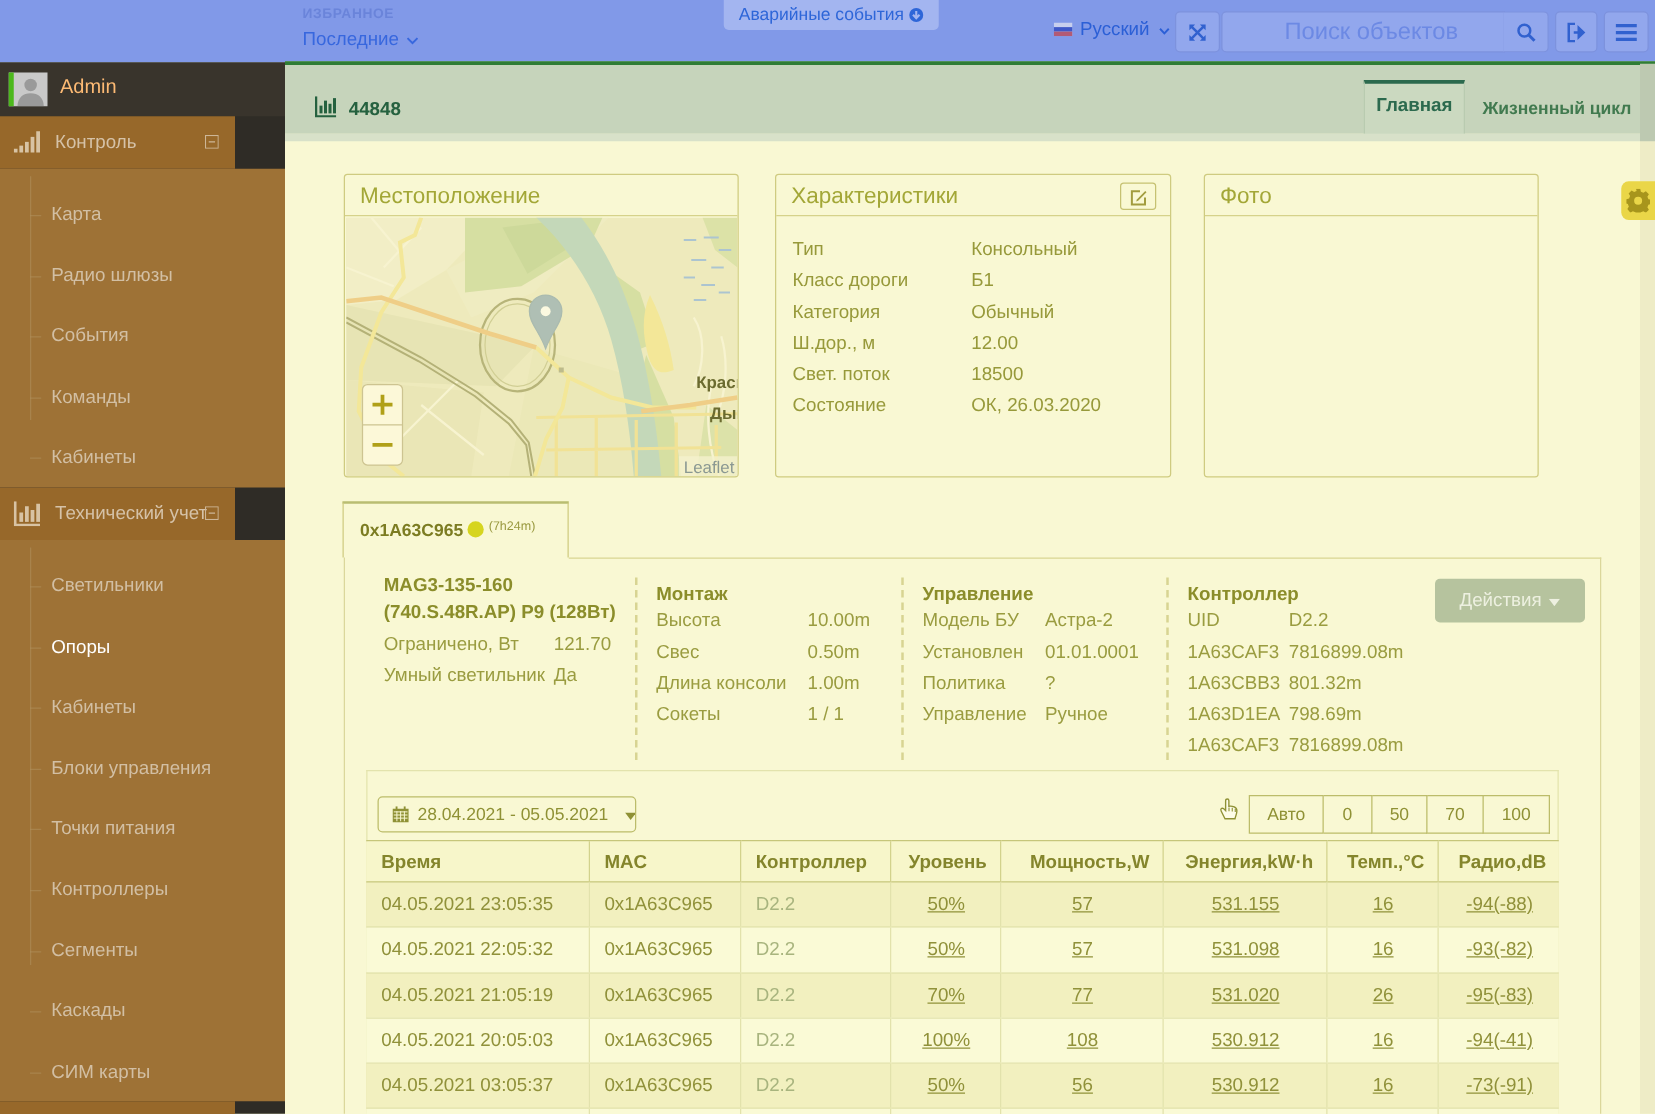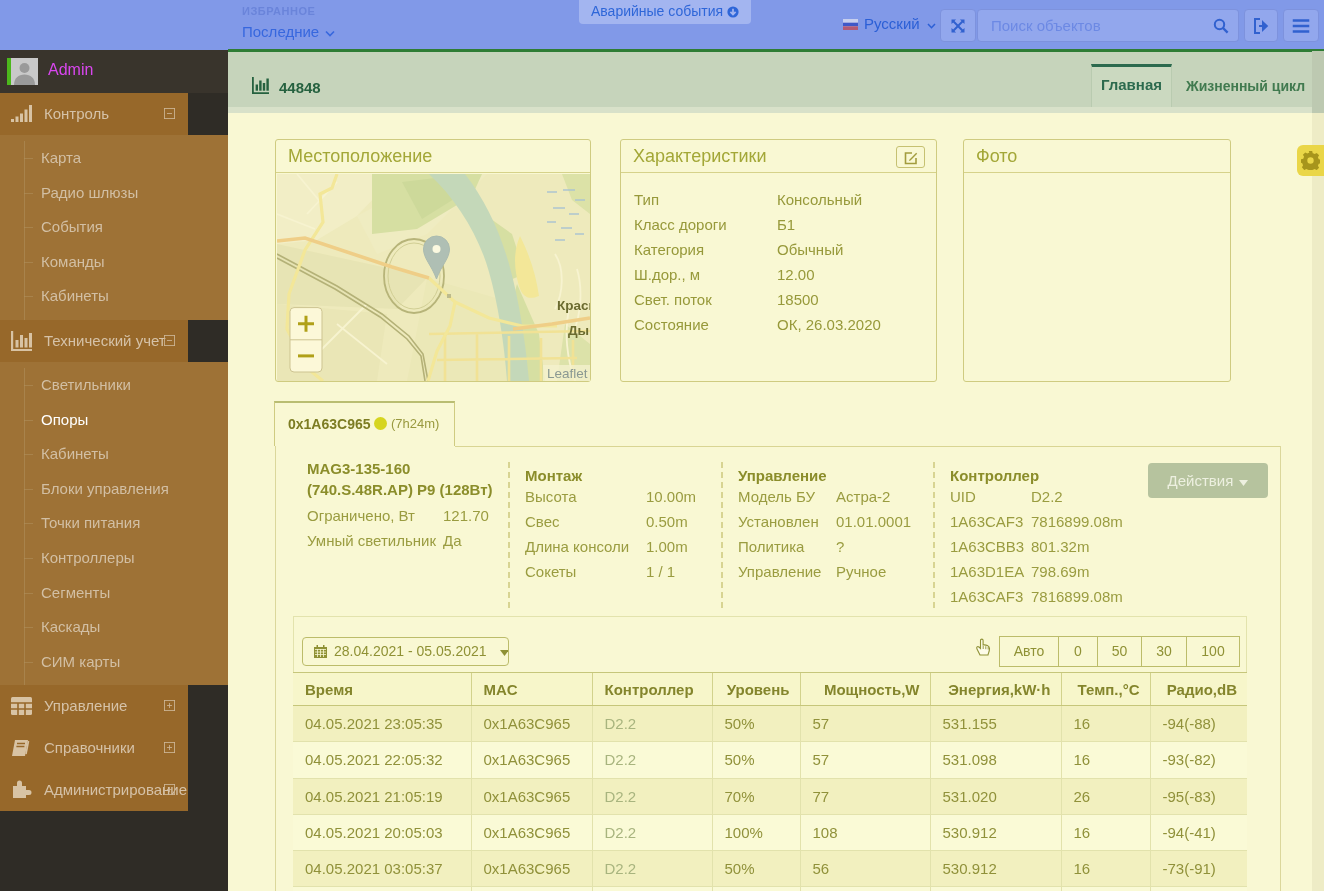--- a/index.html
+++ b/index.html
@@ -4,37 +4,37 @@
 <style>
 * { margin:0; padding:0; box-sizing:border-box; }
 html,body { width:1324px; height:891px; overflow:hidden; font-family:"Liberation Sans", sans-serif; background:#f9f8d3; }
 
 #topbar { position:absolute; left:0; top:0; width:1324px; height:50px; background:#8199e8; }
 #favlabel { position:absolute; left:242px; top:5px; font-size:11px; font-weight:bold; color:#6a84da; letter-spacing:.5px; }
 #lastsel { position:absolute; left:242px; top:23px; font-size:15px; color:#3767de; }
 #alarmbtn { position:absolute; left:579px; top:0; width:172px; height:24px; background:#a3b5f0; border-radius:0 0 4px 4px; font-size:14px; color:#2e66d8; text-align:center; line-height:23px; }
 #lang { position:absolute; left:843px; top:15px; font-size:15px; color:#2b5fd6; }
 .tbbox { position:absolute; top:9px; height:33px; background:#92a7ed; border:1px solid #7d92dd; border-radius:4px; }
-#searchbox { left:977px; width:227px; font-size:15px; color:#6c89e4; line-height:31px; padding-left:13px; border-radius:4px 0 0 4px; }
+#searchbox { left:977px; width:227px; font-size:19px; color:#6c89e4; line-height:31px; padding-left:13px; border-radius:4px 0 0 4px;text-align:center; }
 #magbtn  { left:1203px; width:36px; border-radius:0 4px 4px 0; border-left:none; }
 #fsbtn   { left:940px;  width:36px; }
 #outbtn  { left:1244px; width:34px; }
 #burgbtn { left:1283px; width:36px; }
 .cicon { position:absolute; left:50%; top:50%; transform:translate(-50%,-50%); }
 
 #sidebar { position:absolute; left:0; top:50px; width:228px; height:841px; background:#2f2c26; }
 #adminstrip { position:relative; width:228px; height:43px; background:#39342c; }
 #avatar { position:absolute; left:7px; top:8px; width:31px; height:27px; background:#c9c9c9; border-left:4px solid #4cb81c; overflow:hidden; }
-#adminname { position:absolute; left:48px; top:11px; font-size:16px; color:#d946ef; }
+#adminname { position:absolute; left:48px; top:11px; font-size:16px; color:#fdba74; }
 .mhead { position:relative; width:188px; height:42px; background:#97682a; }
 .mhead .mtxt { position:absolute; left:44px; top:12px; font-size:15px; color:#d5c2a8; }
 .mhead .micon { position:absolute; left:11px; top:11px; width:21px; height:20px; }
 .mhead .plus { position:absolute; right:13px; top:15px; width:11px; height:11px; color:#cdb697; }
 .smenu { position:relative; width:228px; background:#9e7236; padding:6px 0; }
-.smenu .sitem { position:relative; height:34.6px; line-height:34.6px; padding-left:41px; font-size:15px; color:#d2bfa4; }
+.smenu .sitem { position:relative; height:34.6px; line-height:34.6px; padding-left:41px; font-size:15px; color:#d2bfa4;margin-top:14px; }
 .smenu .sitem.act { color:#ffffff; }
 .tree { position:absolute; left:24px; top:6px; width:1px; background:#b1925f; opacity:.55; }
 .sitem .dash { position:absolute; left:24px; top:17px; width:9px; height:1px; background:#b1925f; opacity:.55; }
 
 #strip { position:absolute; left:228px; top:49px; width:1096px; height:58px; background:#c6d4bb; border-top:3px solid #2f7d35; }
 #hdrico { position:absolute; left:252px; top:77px; }
 #hdrnum { position:absolute; left:279px; top:79px; font-size:15px; font-weight:bold; color:#25613f; }
 #tabact { position:absolute; left:1091px; top:64px; width:81px; height:43px; background:#cbd9c0; border:1px solid #b9cbb0; border-top:3px solid #2c6a4e; border-bottom:none; font-size:15px; font-weight:bold; color:#2c6a4e; text-align:center; line-height:36px; }
 #tabina { position:absolute; left:1186px; top:78px; font-size:14px; color:#417a4f;font-weight:bold; }
 #band { position:absolute; left:228px; top:107px; width:1096px; height:6px; background:#d8e1c9; }
@@ -63,21 +63,21 @@
 #actbtn { position:absolute; left:1148px; top:463px; width:120px; height:35px; background:#b6c39e; border-radius:4px; font-size:15px; color:#edf0e0; text-align:center; line-height:35px; }
 
 #datebtn { position:absolute; left:302px; top:637px; width:207px; height:29px; border:1px solid #bcbc6a; border-radius:4px; font-size:14px; color:#8f9135; line-height:27px; white-space:nowrap; overflow:hidden; }
 #segbtns { position:absolute; left:999px; top:636px; height:31px; display:flex; }
 .seg { border:1px solid #bcbc6a; border-left:none; font-size:14px; color:#8f9135; text-align:center; line-height:29px; }
 .seg:first-child { border-left:1px solid #bcbc6a; }
 #dtable { position:absolute; left:293px; top:672px; border-collapse:collapse; table-layout:fixed; }
 #dtable th { background:#f7f6ca; height:33px; border-top:1px solid #c6c67a; border-bottom:1px solid #c6c67a; border-left:1px solid #d2d28c; font-size:15px; font-weight:bold; color:#84852c; text-align:left; padding-left:12px; }
 #dtable th.num { text-align:right; padding-right:10px; }
 #dtable td { height:36.3px; border-left:1px solid #e2e2ac; border-bottom:1px solid #e2e2ac; font-size:15px; color:#90913a; padding-left:12px; }
-#dtable td.num { text-align:left; padding-right:10px; }
+#dtable td.num { text-align:center; padding-right:10px;text-decoration:underline; }
 #dtable td.lnk { color:#a8b47e; }
 #dtable th:first-child, #dtable td:first-child { border-left:none; }
 #dtable tr.dk td { background:#f2f0bf; }
 #dtable tr.lt td { background:#fafad6; }
 </style>
 </head>
 <body>
 
 <div id="topbar">
   <div id="favlabel">ИЗБРАННОЕ</div>
@@ -315,21 +315,21 @@
     <svg style="position:absolute;left:4px;top:6px" width="19" height="19" viewBox="0 0 19 19">
       <path fill-rule="evenodd" fill="#a7951c" d="M7.8 0 h3.4 l.5 2.3 a7.3 7.3 0 0 1 2 .8 l2-1.2 2.4 2.4 -1.2 2 a7.3 7.3 0 0 1 .8 2 l2.3.5 v3.4 l-2.3.5 a7.3 7.3 0 0 1 -.8 2 l1.2 2 -2.4 2.4 -2-1.2 a7.3 7.3 0 0 1 -2 .8 l-.5 2.3 H7.8 l-.5-2.3 a7.3 7.3 0 0 1 -2-.8 l-2 1.2 L.9 16.2 l1.2-2 a7.3 7.3 0 0 1 -.8-2 L0 11.7 V8.3 l2.3-.5 a7.3 7.3 0 0 1 .8-2 L1.9 3.8 4.3 1.4 l2 1.2 a7.3 7.3 0 0 1 2-.8 Z M9.5 6.3 a3.2 3.2 0 1 0 0 6.4 a3.2 3.2 0 0 0 0-6.4 Z"></path>
     </svg>
   </div>
 <div id="scrollstrip"></div>
 <div id="scrollstripT"></div>
 
 <div id="dtab">
     <span style="position:absolute;left:13px;top:13px;font-size:14px;font-weight:bold;color:#7c7c22">0x1A63C965</span>
     <span style="position:absolute;left:99px;top:14px;width:13px;height:13px;border-radius:50%;background:#d6d51f"></span>
-    <span style="position:absolute;left:116px;top:13px;font-size:13px;color:#99993f">(7h24m)</span>
+    <span style="position:absolute;left:116px;top:13px;font-size:10px;color:#99993f">(7h24m)</span>
   </div>
 <div id="panelline"></div>
 <div id="panelbox"></div>
 <div id="innerbox"></div>
 <div class="pcolhead" style="left:307px;top:459px;width:330px;color:#8b8d2a">MAG3-135-160<br>(740.S.48R.AP) P9 (128Вт)</div>
 <div class="plab" style="left:307px;top:507px">Ограничено, Вт</div>
 <div class="plab" style="left:443px;top:507px">121.70</div>
 <div class="plab" style="left:307px;top:532px">Умный светильник</div>
 <div class="plab" style="left:443px;top:532px">Да</div>
 <div class="dashsep" style="left:508px"></div>
@@ -375,21 +375,21 @@
       <path d="M0 0 h9 L4.5 6 Z" fill="#8f9135"></path>
     </svg></div>
 <svg id="handcur" style="position:absolute;left:975px;top:637px" width="17" height="19" viewBox="0 0 17 19">
     <path d="M5 18 L2 12 c-1-2 .5-3 2-2 l1.5 1.5 V3.5 c0-1.8 2.6-1.8 2.6 0 V8 c2.8-.5 6.4.8 6.4 3.5 c0 3-1 4-1.5 6.5 Z" fill="#fdfce8" stroke="#8f9135" stroke-width="1.1"></path>
     <path d="M8.2 9 v3 M10.8 9.2 v3 M13.2 10 v2.5" stroke="#8f9135" stroke-width=".9" fill="none"></path>
   </svg>
 <div id="segbtns">
   <div class="seg" style="width:60px">Авто</div>
   <div class="seg" style="width:39px">0</div>
   <div class="seg" style="width:44px">50</div>
-  <div class="seg" style="width:45px">30</div>
+  <div class="seg" style="width:45px">70</div>
   <div class="seg" style="width:53px">100</div>
 </div>
 <table id="dtable">
   <colgroup>
       <col style="width:178px">
       <col style="width:121px">
       <col style="width:120px">
       <col style="width:88px">
       <col style="width:130px">
       <col style="width:131px">

